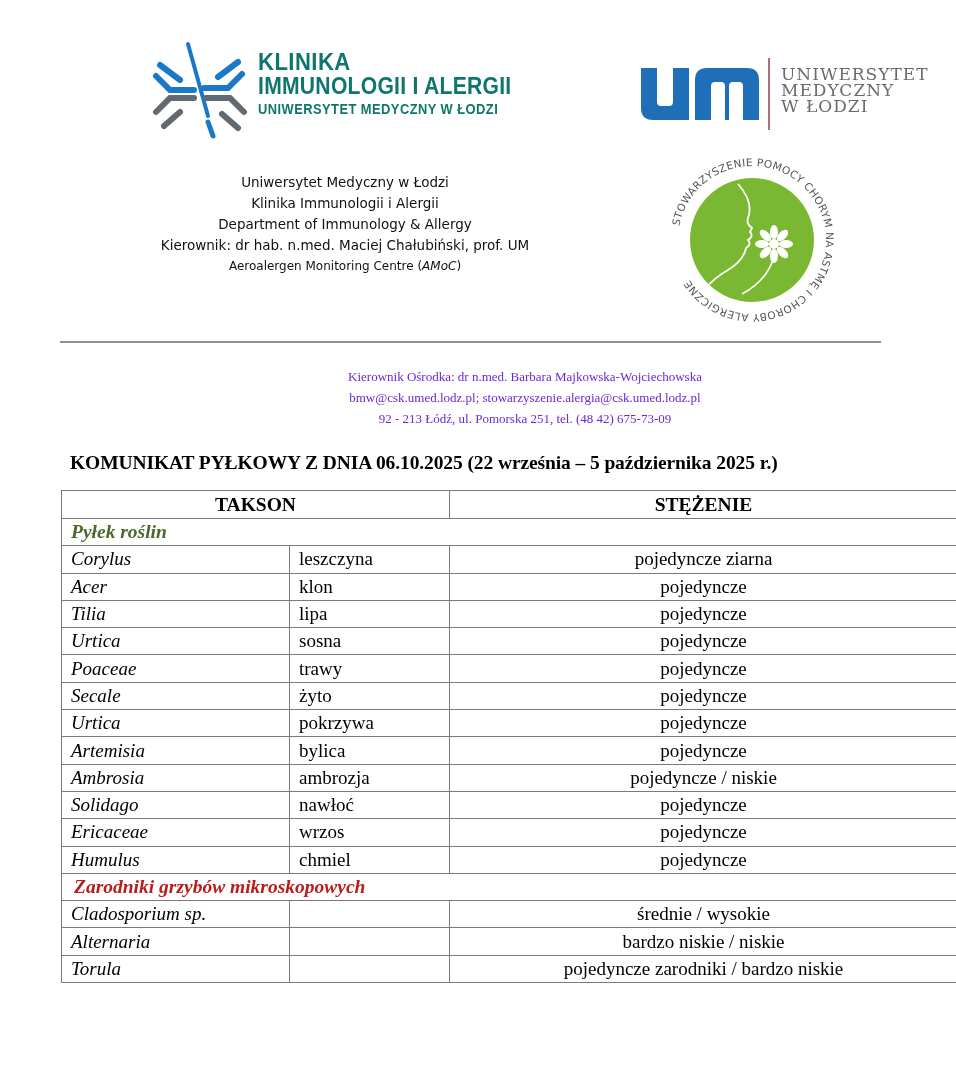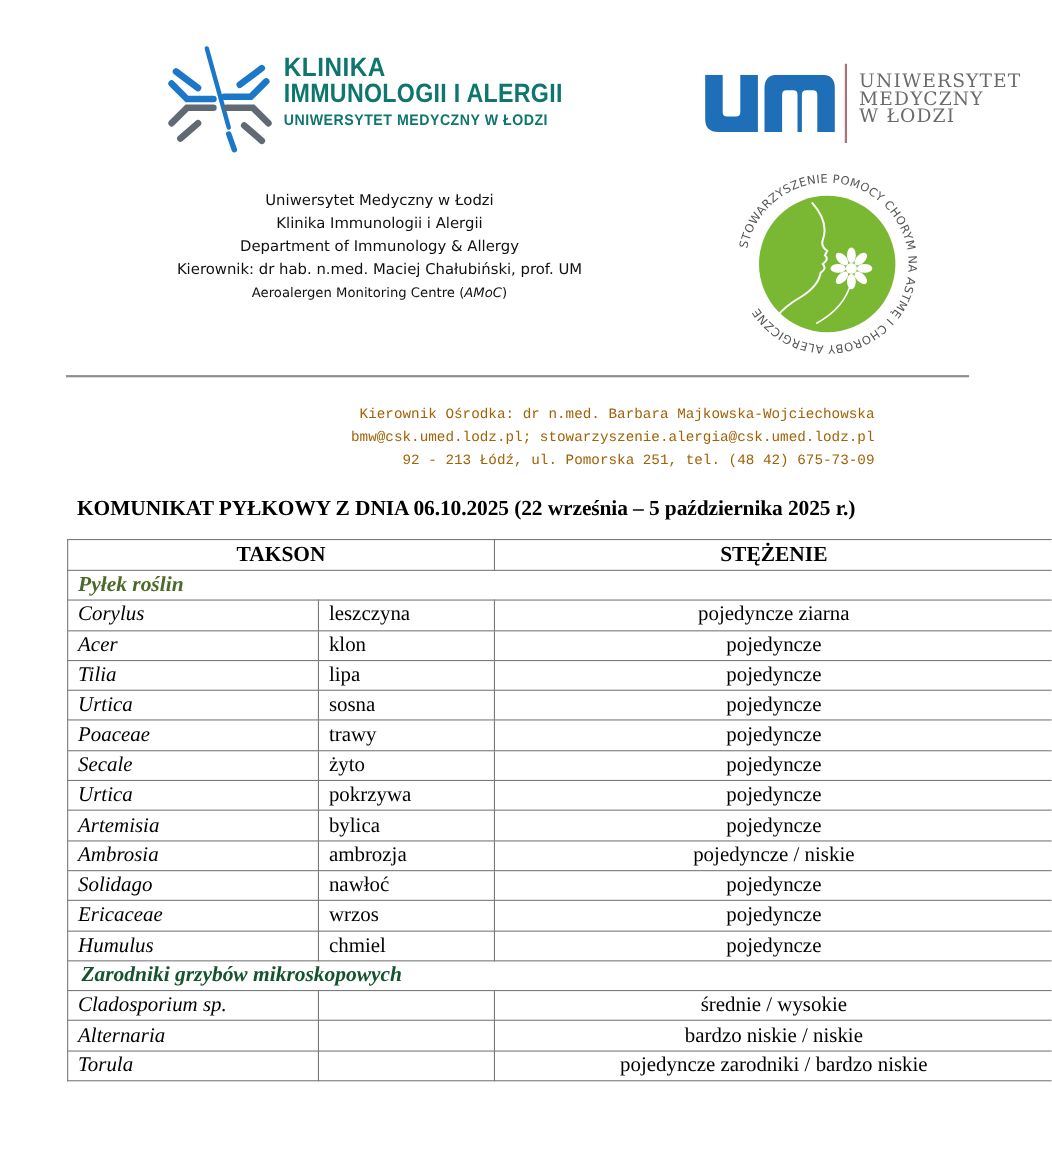--- a/index.html
+++ b/index.html
@@ -21,21 +21,21 @@
   
   .inst { position: absolute; left: 100px; top: 172px; width: 490px; text-align: center; font-family: "DejaVu Sans", sans-serif; color: #111; }
   .inst .big { font-size: 13.5px; line-height: 21px; }
   .inst .small { font-size: 12px; line-height: 20px; }
 
   
   .assoc-logo { position: absolute; left: 662px; top: 152px; width: 180px; height: 176px; }
 
   .hr { position: absolute; left: 60px; top: 341px; width: 821px; height: 2px; background: #8e8e8e; }
 
-  .contact { position: absolute; left: 255px; top: 366px; width: 540px; text-align: right; font-family: Liberation Mono, monospace; font-size: 13px; line-height: 21px; color: #a16207; }
+  .contact { position: absolute; left: 255px; top: 366px; width: 540px; text-align: center; font-family: Liberation Serif, serif; font-size: 13px; line-height: 21px; color: #6d28d9; }
   .contact div { white-space: nowrap; }
 
   .title { position: absolute; left: 70px; top: 452px; width: 830px; font-family: "Liberation Serif", serif; font-weight: bold; font-size: 19.5px; white-space: nowrap; letter-spacing: -0.1px; }
 
   table.report { position: absolute; left: 61px; top: 490px; width: 897px; border-collapse: collapse; font-family: "Liberation Serif", serif; font-size: 19px; }
   table.report td { border: 1px solid #7a7a7a; padding: 0 0 0 9px; height: 26.3px; line-height: 24px; }
   table.report td.c1 { width: 218px; font-style: italic; }
   table.report td.c2 { width: 150px; }
   table.report td.c3 { text-align: center; padding: 0; }
   table.report tr.head td { font-weight: bold; text-align: center; font-size: 19.5px; padding: 0; height: 27px; }
@@ -185,21 +185,21 @@
         <td class="c1">Ericaceae</td>
         <td class="c2">wrzos</td>
         <td class="c3">pojedyncze</td>
       </tr>
       <tr>
         <td class="c1">Humulus</td>
         <td class="c2">chmiel</td>
         <td class="c3">pojedyncze</td>
       </tr>
       <tr class="section">
-        <td colspan="3" class="sec-brown" style="color: #14532d;">Zarodniki grzybów mikroskopowych</td>
+        <td colspan="3" class="sec-brown" style="color: #b91c1c;">Zarodniki grzybów mikroskopowych</td>
       </tr>
       <tr>
         <td class="c1">Cladosporium sp.</td>
         <td class="c2"></td>
         <td class="c3">średnie / wysokie</td>
       </tr>
       <tr>
         <td class="c1">Alternaria</td>
         <td class="c2"></td>
         <td class="c3">bardzo niskie / niskie</td>

